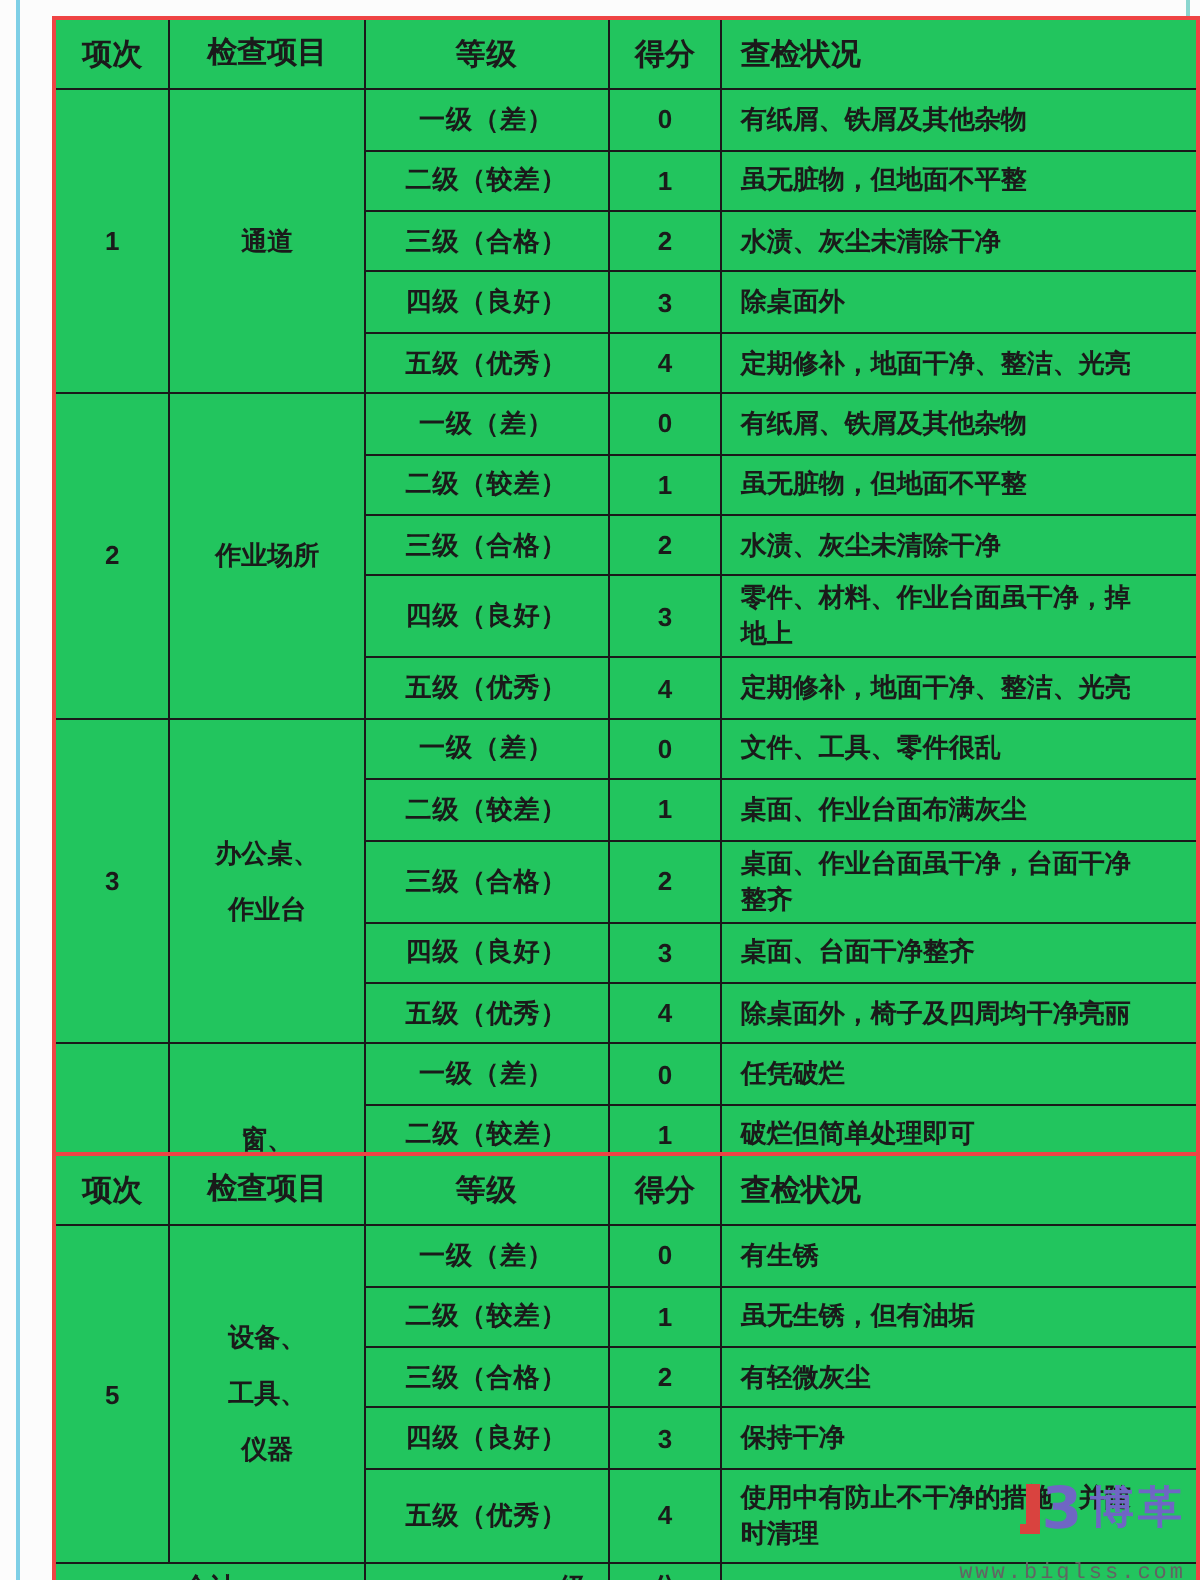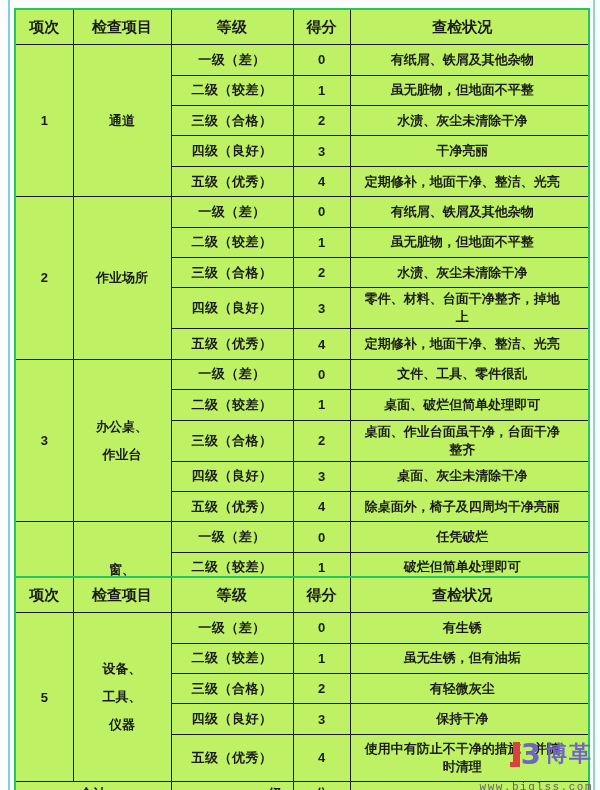--- a/index.html
+++ b/index.html
@@ -6,34 +6,34 @@
   body {
     width:600px; height:790px; position:relative; overflow:hidden;
     background:#fcfcfc; color:#1a1a1a;
     font-family:"Liberation Sans","DejaVu Sans",sans-serif;
   }
   .edge-line { position:absolute; top:0; bottom:0; width:2px; }
   .edge-left  { left:8px;  background:#7ecfe6; }
   .edge-right { right:5px; background:#8ad6cf; }
 
   table {
-    border-collapse:collapse; table-layout:fixed; position:absolute; left:14px;
-    border:2px solid #22c55e; background:#bef264;
+    border-collapse:collapse; table-layout:fixed; position:absolute; left:26px;
+    border:2px solid #ef4444; background:#22c55e;
   }
   #table1 { top:8px; }
   #table2 { top:576px; }
   .w-idx{width:58px} .w-item{width:98px} .w-grade{width:122px} .w-score{width:57px} .w-status{width:239px}
 
   th,td {
     border:1px solid #1a1a1a; text-align:center; vertical-align:middle;
     font-weight:bold; overflow:hidden;
   }
   th { height:28px; font-size:15px; }
   td { height:25.4px; font-size:13px; }
-  .c-status { text-align:center; padding:2px 23px 2px 9px; }
+  .c-status { text-align:left; padding:2px 23px 2px 9px; }
   .c-item  { white-space:pre-line; line-height:2.15; }
   .c-grade { letter-spacing:0.5px;text-align:center; }
   #table2 tr.tall td { height:42px; }
   .footer-row td { height:21px; }
   .c-grade-suffix { text-align:right; padding-right:10px; }
 
   .watermark { position:absolute; top:740px; right:7px; z-index:5; text-align:right; }
   .logo-row { display:flex; align-items:center; justify-content:flex-end; height:28px; }
   .logo-mark { display:inline-flex; align-items:center; margin-right:4px; }
   .bar1 { width:7px; height:25px; background:#d9433f; display:inline-block; position:relative; margin-right:1px; }
@@ -80,21 +80,21 @@
         <td class="c-status">虽无脏物，但地面不平整</td>
       </tr>
       <tr>
         <td class="c-grade">三级（合格）</td>
         <td class="c-score">2</td>
         <td class="c-status">水渍、灰尘未清除干净</td>
       </tr>
       <tr>
         <td class="c-grade">四级（良好）</td>
         <td class="c-score">3</td>
-        <td class="c-status">干净亮丽</td>
+        <td class="c-status">除桌面外</td>
       </tr>
       <tr>
         <td class="c-grade">五级（优秀）</td>
         <td class="c-score">4</td>
         <td class="c-status">定期修补，地面干净、整洁、光亮</td>
       </tr>
       <tr>
         <td class="c-idx" rowspan="5">2</td>
         <td class="c-item" rowspan="5">作业场所</td>
         <td class="c-grade">一级（差）</td>
@@ -107,49 +107,49 @@
         <td class="c-status">虽无脏物，但地面不平整</td>
       </tr>
       <tr>
         <td class="c-grade">三级（合格）</td>
         <td class="c-score">2</td>
         <td class="c-status">水渍、灰尘未清除干净</td>
       </tr>
       <tr>
         <td class="c-grade">四级（良好）</td>
         <td class="c-score">3</td>
-        <td class="c-status">零件、材料、台面干净整齐，掉地上</td>
+        <td class="c-status">零件、材料、作业台面虽干净，掉地上</td>
       </tr>
       <tr>
         <td class="c-grade">五级（优秀）</td>
         <td class="c-score">4</td>
         <td class="c-status">定期修补，地面干净、整洁、光亮</td>
       </tr>
       <tr>
         <td class="c-idx" rowspan="5">3</td>
         <td class="c-item" rowspan="5">办公桌、
 作业台</td>
         <td class="c-grade">一级（差）</td>
         <td class="c-score">0</td>
         <td class="c-status">文件、工具、零件很乱</td>
       </tr>
       <tr>
         <td class="c-grade">二级（较差）</td>
         <td class="c-score">1</td>
-        <td class="c-status">桌面、破烂但简单处理即可</td>
+        <td class="c-status">桌面、作业台面布满灰尘</td>
       </tr>
       <tr>
         <td class="c-grade">三级（合格）</td>
         <td class="c-score">2</td>
         <td class="c-status">桌面、作业台面虽干净，台面干净整齐</td>
       </tr>
       <tr>
         <td class="c-grade">四级（良好）</td>
         <td class="c-score">3</td>
-        <td class="c-status">桌面、灰尘未清除干净</td>
+        <td class="c-status">桌面、台面干净整齐</td>
       </tr>
       <tr>
         <td class="c-grade">五级（优秀）</td>
         <td class="c-score">4</td>
         <td class="c-status">除桌面外，椅子及四周均干净亮丽</td>
       </tr>
       <tr>
         <td class="c-idx" rowspan="5">4</td>
         <td class="c-item" rowspan="5">窗、
 墙板、

